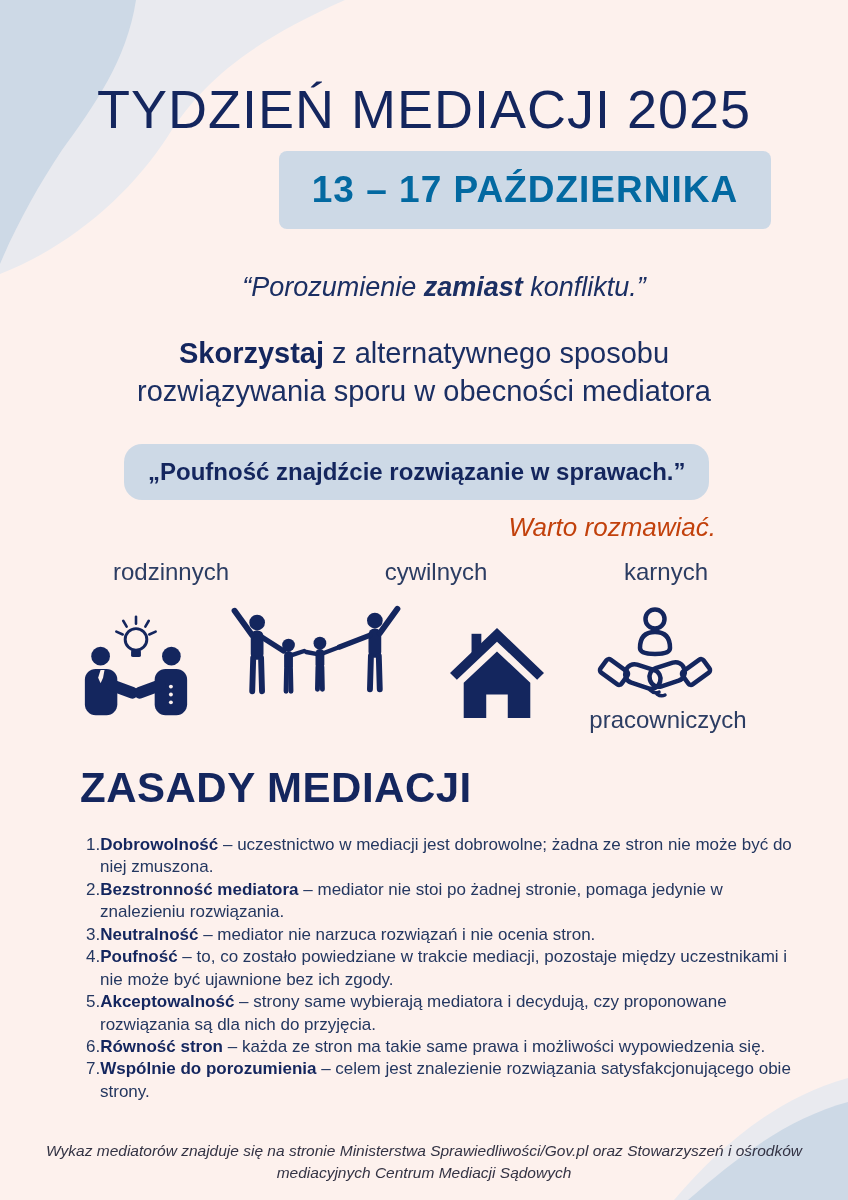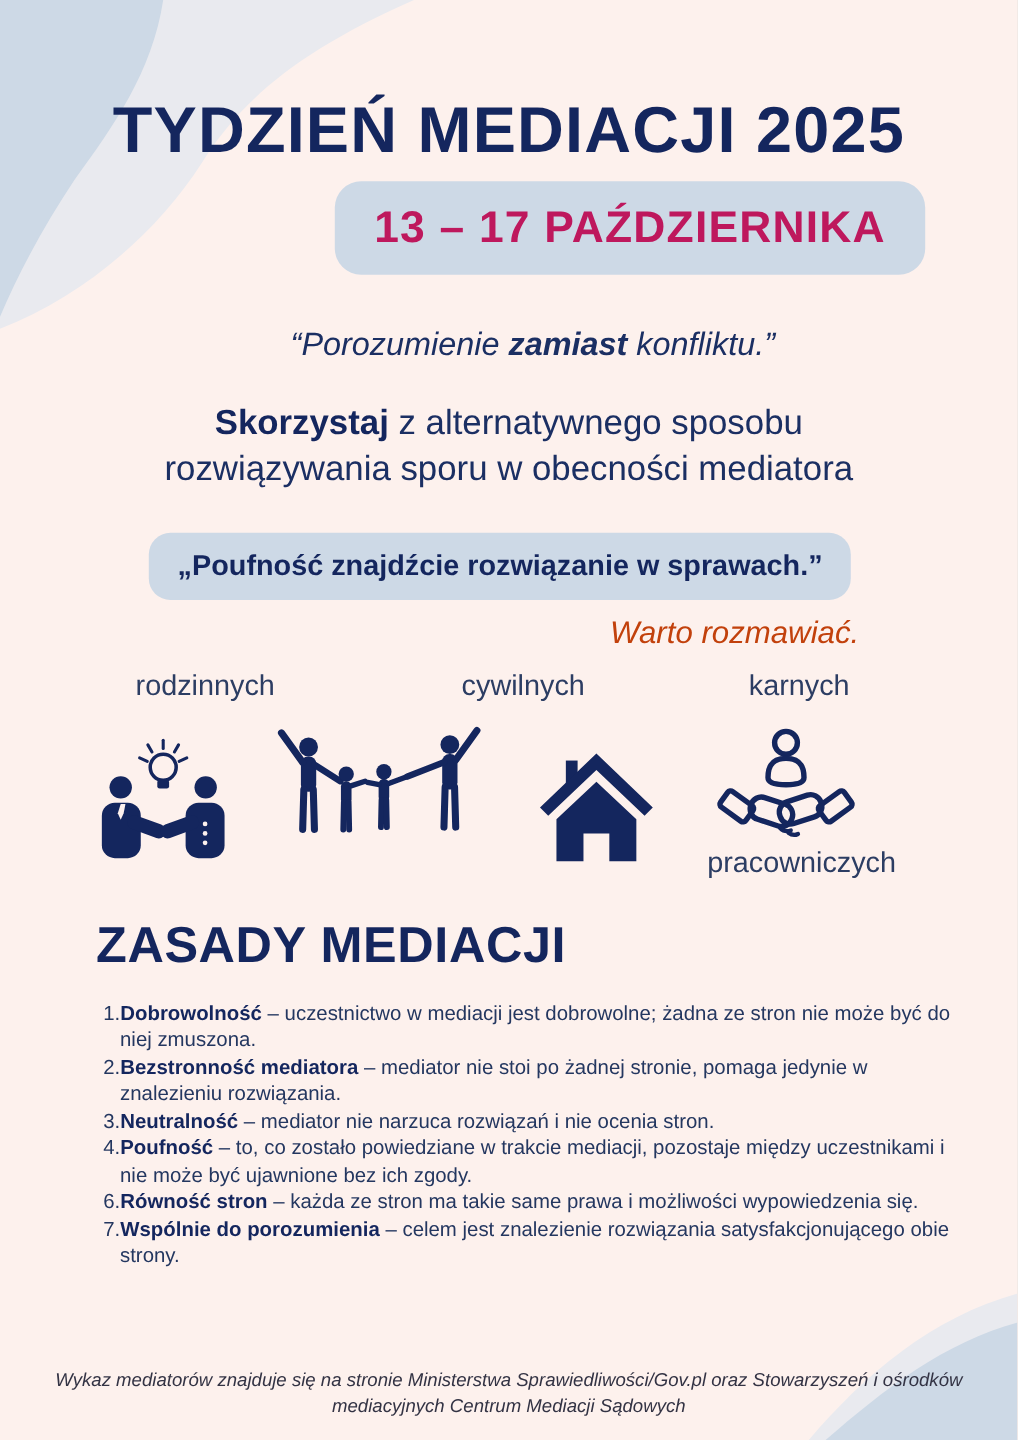--- a/index.html
+++ b/index.html
@@ -12,29 +12,29 @@
     font-family:"Liberation Sans", sans-serif;
     color:#223662;
   }
   .blob{position:absolute;pointer-events:none;}
   .blob-tl{top:0;left:0;}
   .blob-br{bottom:0;right:0;}
 
   .title{
     position:absolute;top:78px;left:0;width:100%;
     text-align:center;
-    font-size:54px;font-weight:bold;letter-spacing:1px;
+    font-size:54px;font-weight:normal;letter-spacing:1px;
     color:#14265e;
   }
   .date-badge{
     position:absolute;top:151px;left:279px;width:492px;height:78px;
-    background:#cdd9e6;border-radius:22px;
+    background:#cdd9e6;border-radius:8px;
     display:flex;align-items:center;justify-content:center;
     font-size:37px;font-weight:bold;letter-spacing:1px;
-    color:#be185d;
+    color:#0369a1;
   }
   .quote{
     position:absolute;top:272px;left:0;width:100%;
     text-align:center;font-style:italic;font-size:27px;color:#1b2f63;padding-left:20px;
   }
   .quote b{font-style:italic;}
   .cta{
     position:absolute;top:334px;left:50%;transform:translateX(-50%);
     width:660px;text-align:center;
     font-size:29px;line-height:1.32;color:#1b2f63;
@@ -194,19 +194,20 @@
   </div>
 
   <div class="cat-label" style="left:668px;top:706px;">pracowniczych</div>
 
   <div class="zasady-heading">ZASADY MEDIACJI</div>
   <ol class="principles">
     <li><span class="num">1.</span><span class="term">Dobrowolność</span><span> – uczestnictwo w mediacji jest dobrowolne; żadna ze stron nie może być do niej zmuszona.</span></li>
     <li><span class="num">2.</span><span class="term">Bezstronność mediatora</span><span> – mediator nie stoi po żadnej stronie, pomaga jedynie w znalezieniu rozwiązania.</span></li>
     <li><span class="num">3.</span><span class="term">Neutralność</span><span> – mediator nie narzuca rozwiązań i nie ocenia stron.</span></li>
     <li><span class="num">4.</span><span class="term">Poufność</span><span> – to, co zostało powiedziane w trakcie mediacji, pozostaje między uczestnikami i nie może być ujawnione bez ich zgody.</span></li>
+    <li><span class="num">5.</span><span class="term">Akceptowalność</span><span> – strony same wybierają mediatora i decydują, czy proponowane rozwiązania są dla nich do przyjęcia.</span></li>
     <li><span class="num">6.</span><span class="term">Równość stron</span><span> – każda ze stron ma takie same prawa i możliwości wypowiedzenia się.</span></li>
     <li><span class="num">7.</span><span class="term">Wspólnie do porozumienia</span><span> – celem jest znalezienie rozwiązania satysfakcjonującego obie strony.</span></li>
   </ol>
 
   <div class="footer-note">Wykaz mediatorów znajduje się na stronie Ministerstwa Sprawiedliwości/Gov.pl oraz Stowarzyszeń i ośrodków mediacyjnych Centrum Mediacji Sądowych</div>
 
 </div>
 
 </body></html>

